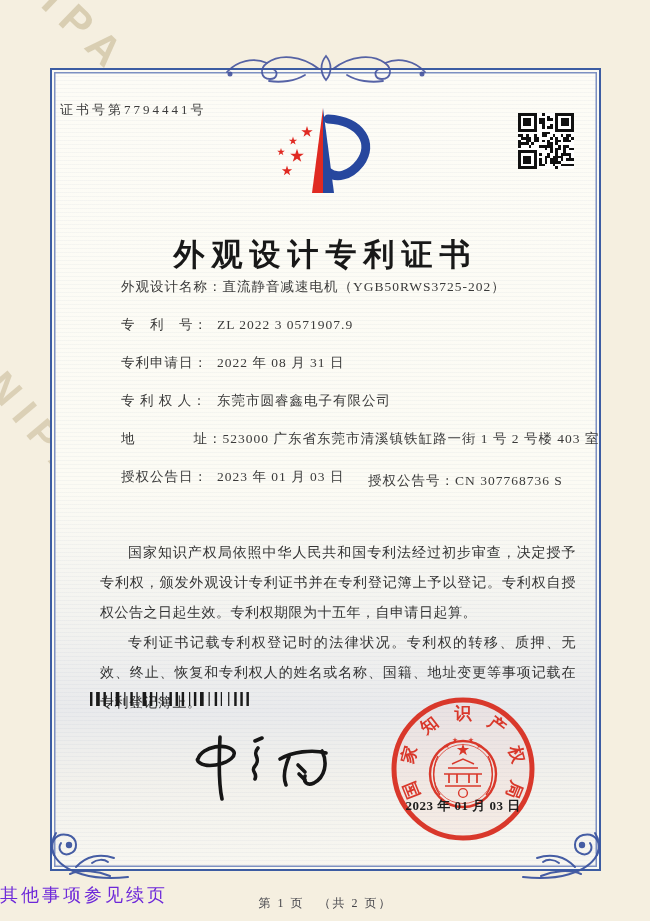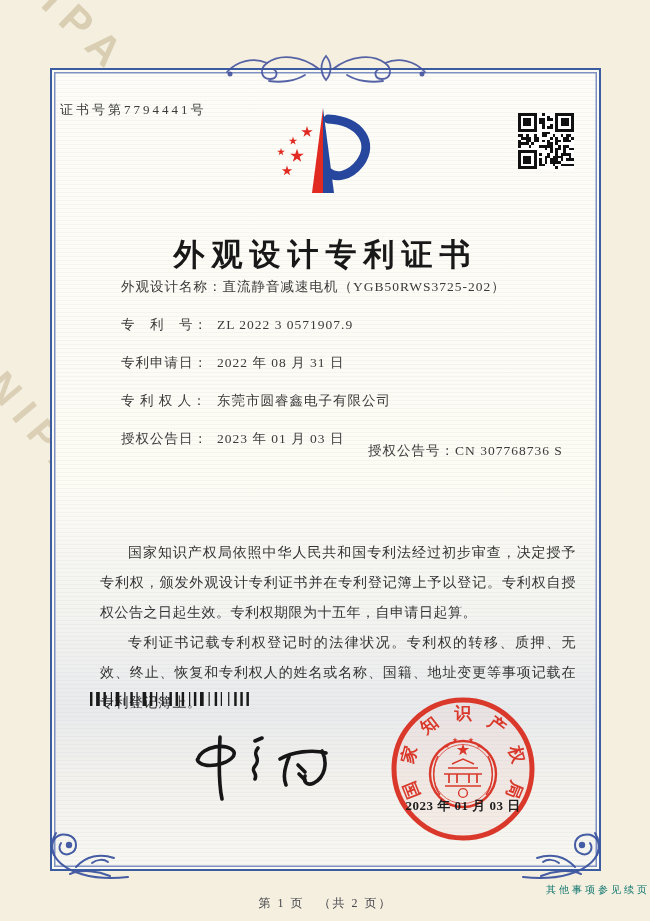--- a/index.html
+++ b/index.html
@@ -35,41 +35,41 @@
   }
   .logo{ position:absolute; left:214px; top:36px; }
   .qr{ position:absolute; left:466px; top:43px; width:56px; height:56px; }
   .title{
     position:absolute; left:0; top:124px; width:100%; text-align:center;
     font-size:31px; font-weight:bold; color:#181818; letter-spacing:7px;margin-top:40px;
   }
   .fields{ position:absolute; left:38px; top:208px; width:488px; }
   .row{ position:relative; height:38px; font-size:13.5px; color:#3a3a3a; letter-spacing:1px; white-space:nowrap; }
   .row .lbl{ display:inline-block; min-width:96px;margin-left:31px; }
-  .row .pair2{ position:absolute; left:247px; top:12px; }
+  .row .pair2{ position:absolute; left:247px; top:4px; }
   .paragraphs{
     position:absolute; left:28px; top:468px; width:496px;
     font-size:14px; line-height:30px; color:#343434; letter-spacing:.5px; text-align:justify;
   }
   .paragraphs p{ text-indent:2em;margin-left:20px; }
   .barcode{ position:absolute; left:38px; top:622px; width:165px; height:14px; }
   .signer{ position:absolute; left:38px; top:680px; font-size:15px; font-weight:bold; color:#242424; letter-spacing:3px; line-height:28px; font-family:"Liberation Sans","DejaVu Sans",sans-serif; }
   .signature{ position:absolute; left:100px; top:645px; }
   .seal{ position:absolute; left:336px; top:624px; width:150px; height:150px; }
   .seal-date{
     position:absolute; left:336px; top:727px; width:150px; text-align:center;
     font-size:13px; font-weight:bold; color:#1d1d1d; letter-spacing:0.5px; z-index:3; white-space:nowrap;
   }
   .page-footer{
     position:absolute; left:0; top:777px; width:100%; text-align:center;
     font-size:12px; color:#44444a; letter-spacing:2px;margin-top:48px;
   }
   .continuation{
-    position:absolute; z-index:2; left:0; top:883px; width:100%; text-align:right;
-    font-size:10px; color:#0f766e; letter-spacing:3px;
+    position:absolute; z-index:2; left:0; top:883px; width:100%; text-align:left;
+    font-size:18px; color:#6d28d9; letter-spacing:3px;
   }
 </style>
 </head>
 <body>
 
 <div class="sheet">
 
   <span class="wm wm1">CNIPA</span>
   <span class="wm wm2">CNIPA</span>
   <span class="wm wm3">CNIPA</span>
@@ -282,20 +282,23 @@
       <div class="row">
         <span class="lbl">专　利　号：</span><span class="val">ZL 2022 3 0571907.9</span>
       </div>
       <div class="row">
         <span class="lbl">专利申请日：</span><span class="val">2022 年 08 月 31 日</span>
       </div>
       <div class="row">
         <span class="lbl">专 利 权 人：</span><span class="val">东莞市圆睿鑫电子有限公司</span>
       </div>
       <div class="row">
+        <span class="lbl">地　　　　址：</span><span class="val">523000 广东省东莞市清溪镇铁缸路一街 1 号 2 号楼 403 室</span>
+      </div>
+      <div class="row">
         <span class="lbl">授权公告日：</span><span class="val">2023 年 01 月 03 日</span>
         <span class="pair2">
           <span class="lbl" style="min-width:0">授权公告号：</span><span class="val">CN 307768736 S</span>
         </span>
       </div>
     </div>
 
     <div class="paragraphs">
       <p>国家知识产权局依照中华人民共和国专利法经过初步审查，决定授予专利权，颁发外观设计专利证书并在专利登记簿上予以登记。专利权自授权公告之日起生效。专利权期限为十五年，自申请日起算。</p>
       <p>专利证书记载专利权登记时的法律状况。专利权的转移、质押、无效、终止、恢复和专利权人的姓名或名称、国籍、地址变更等事项记载在专利登记簿上。</p>

